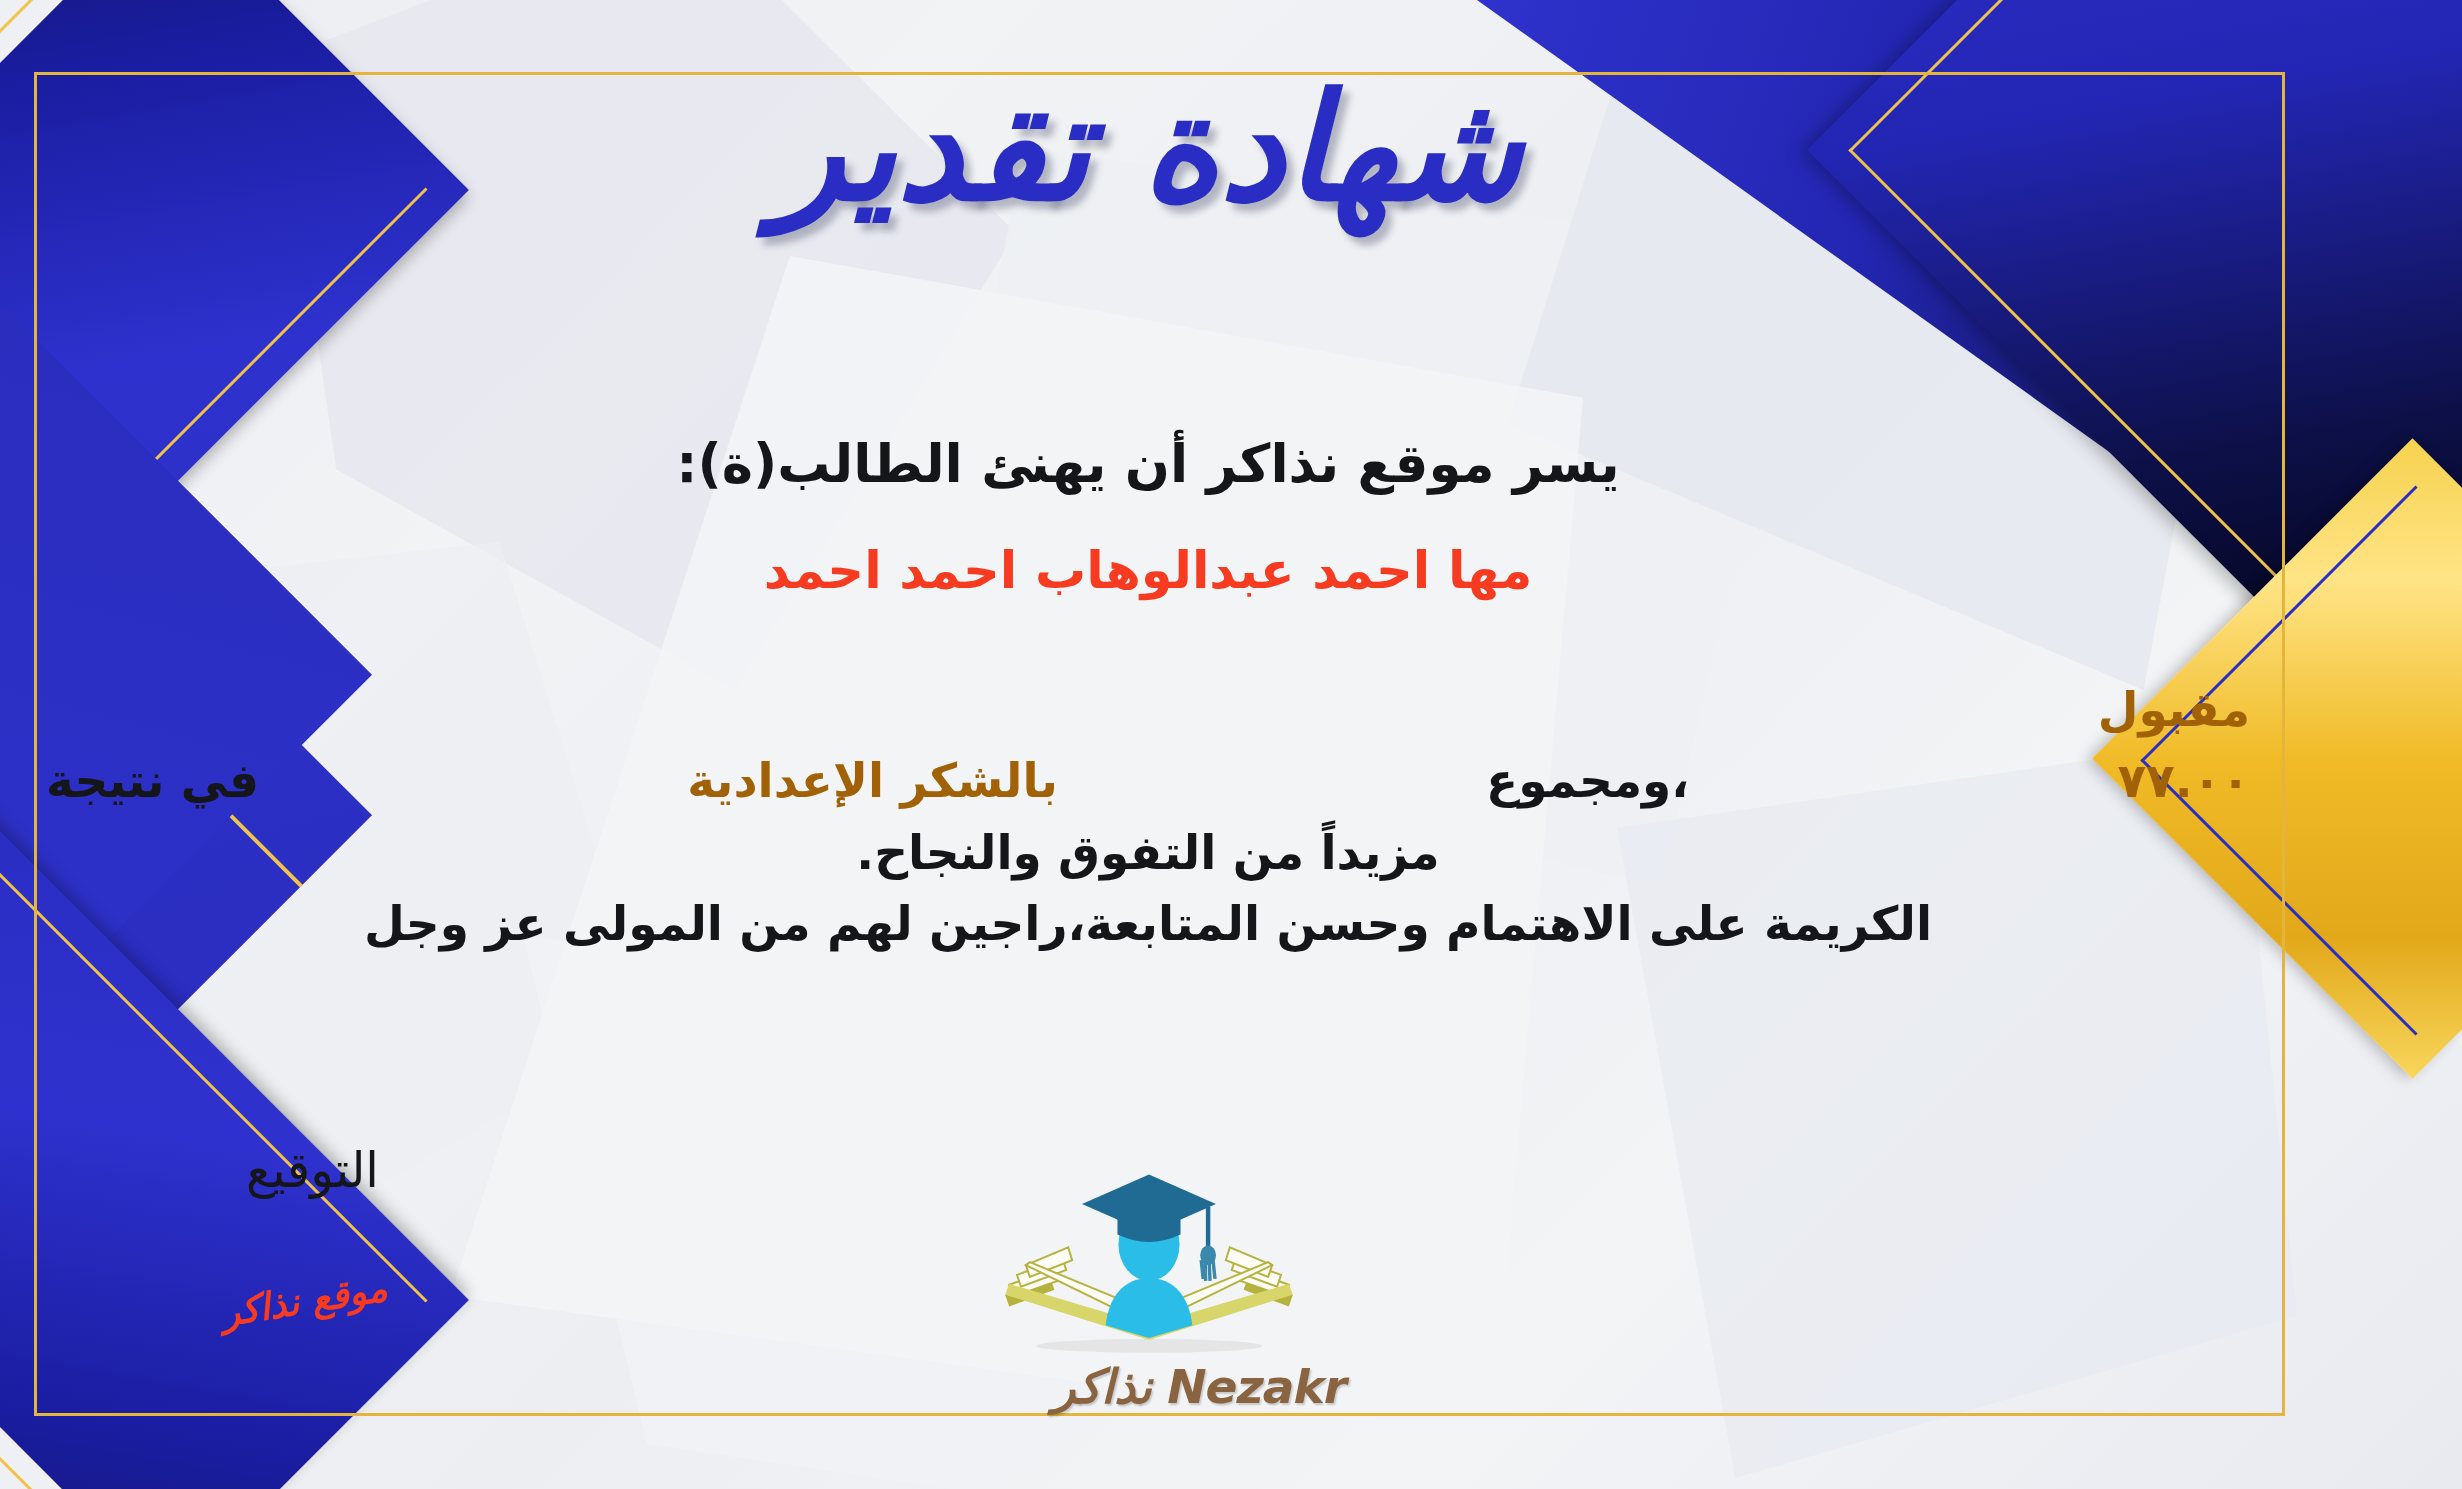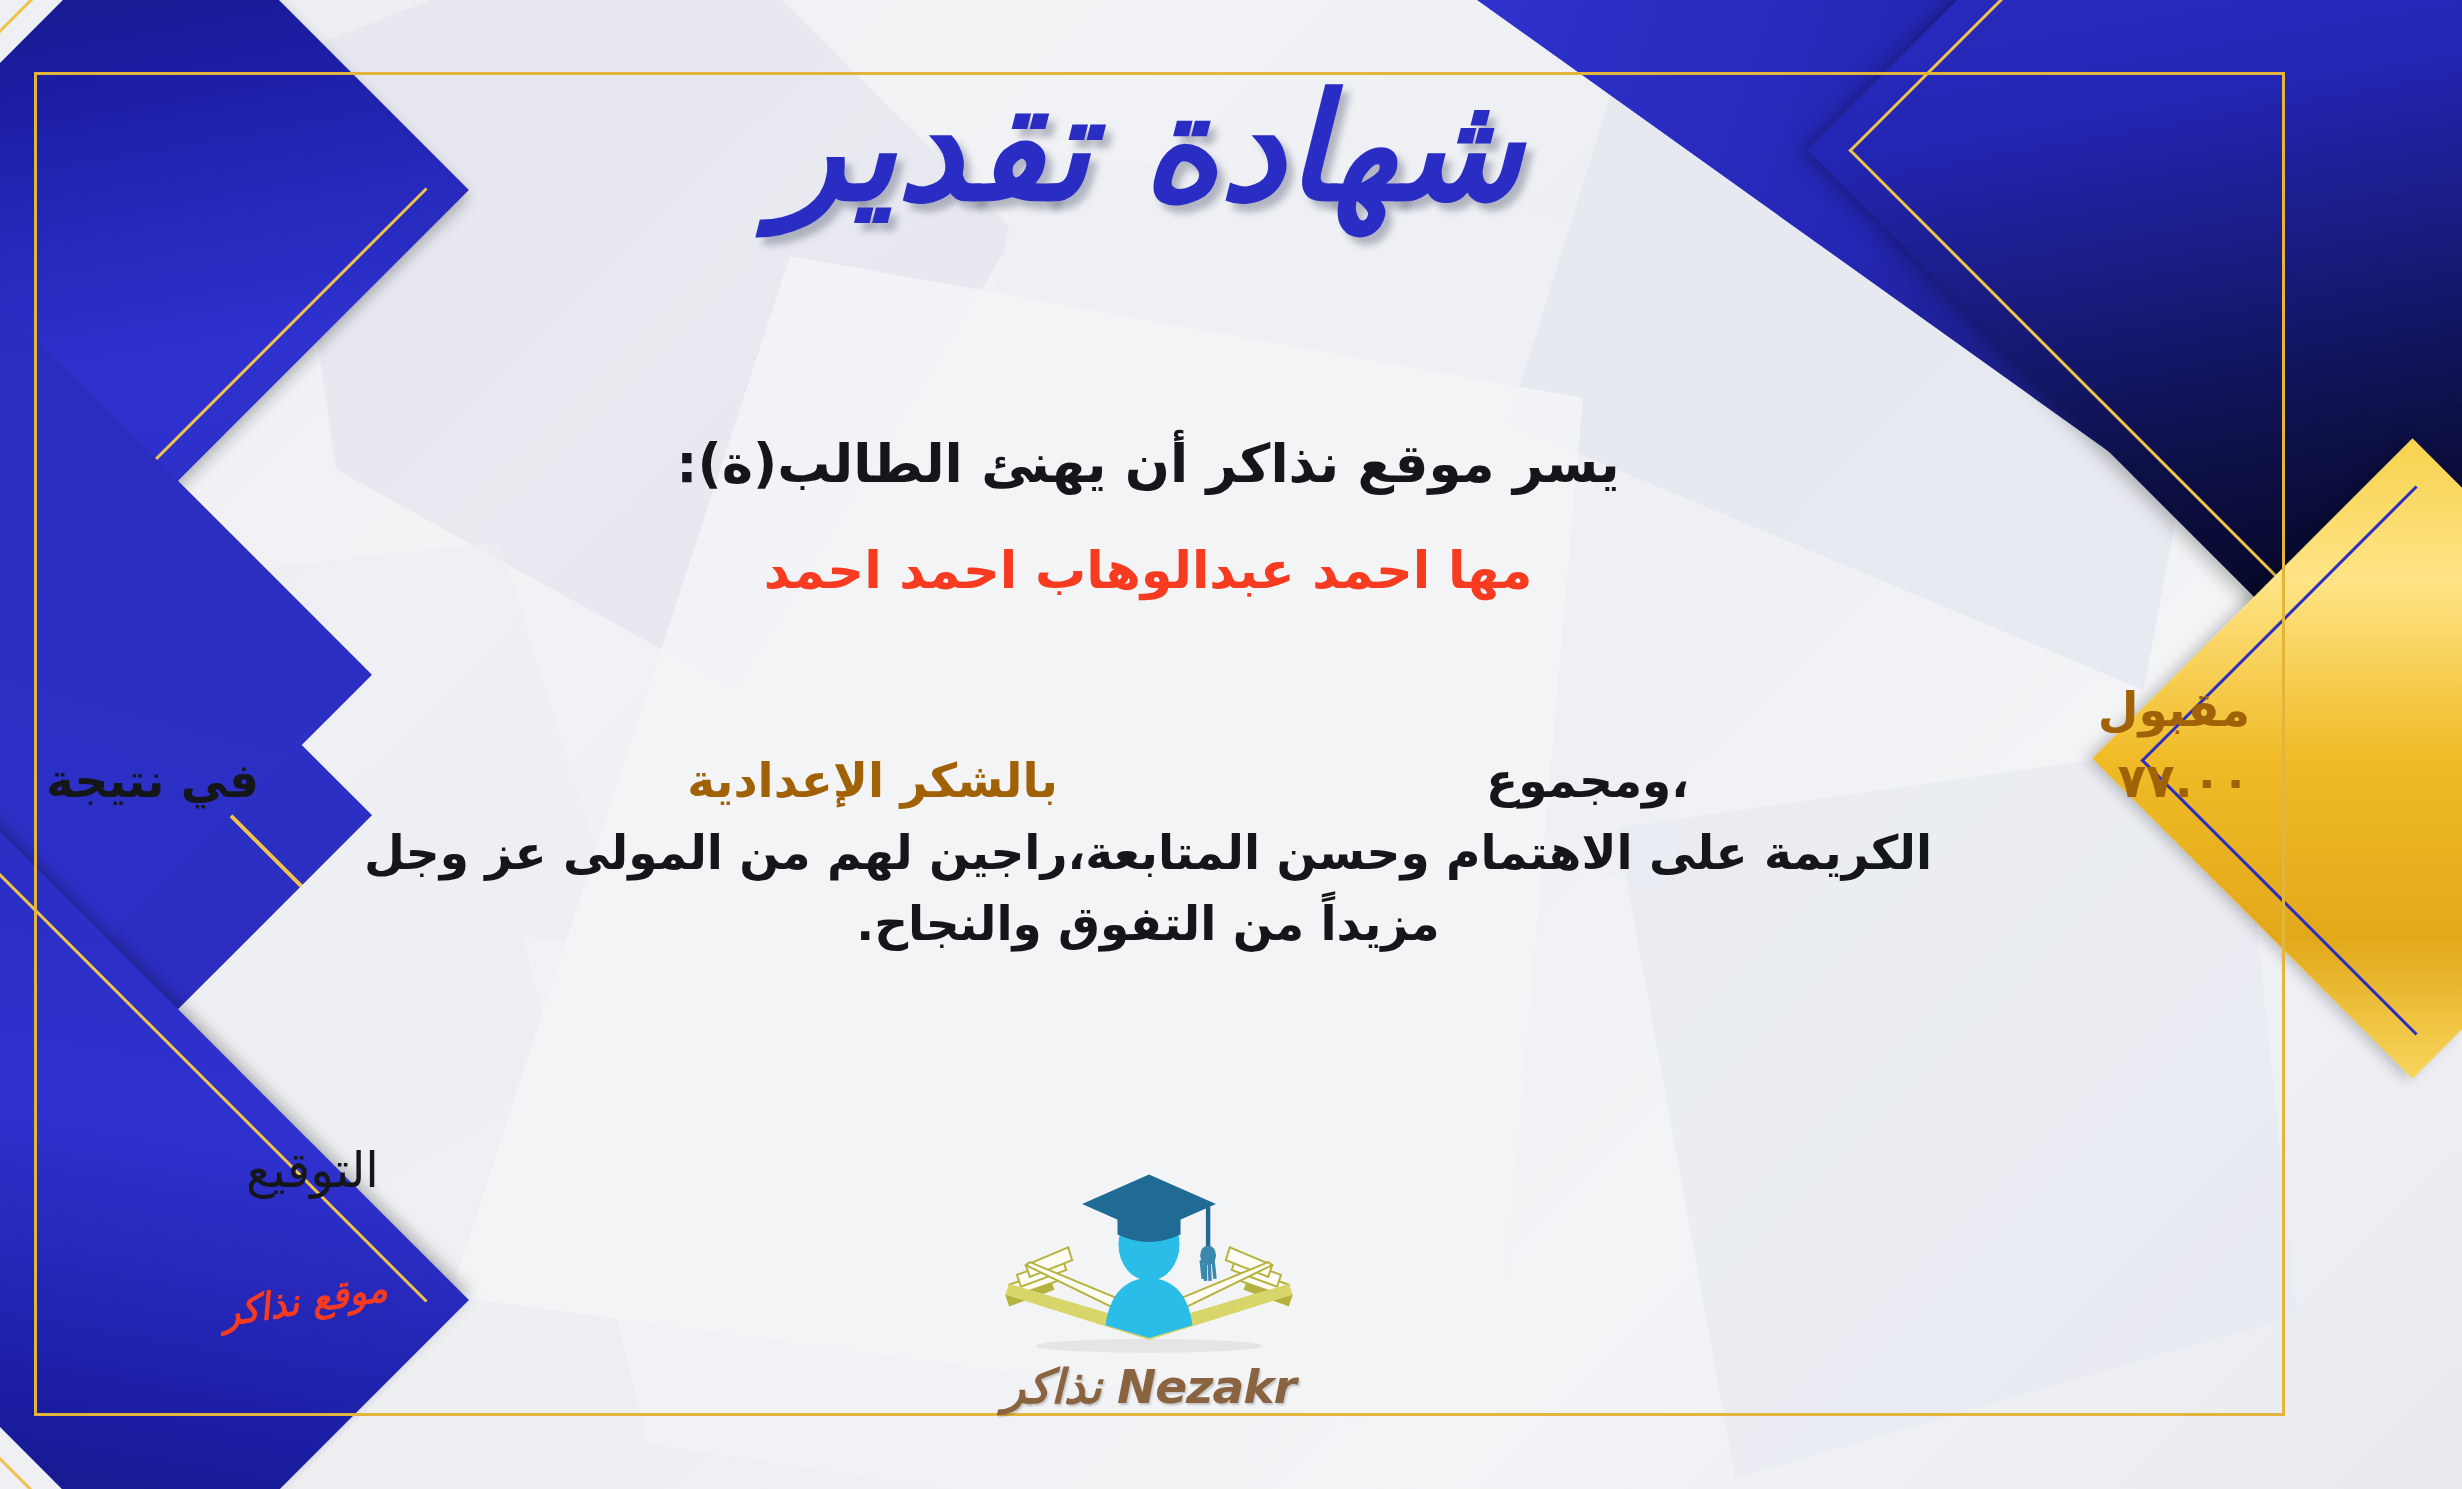--- a/index.html
+++ b/index.html
@@ -357,21 +357,21 @@
     position: absolute;
     top: 1128px;
     left: 1118px;
     width: 394px;
     height: 286px;
   }
   .logo svg { width: 100%; height: 100%; display: block; }
   .logo-word {
     position: absolute;
     bottom: 0; left: 0; right: 0;
-    text-align: center;
+    text-align: right;
     font-size: 47px;
     font-weight: 700;
     font-style: italic;
     color: #8a6440;
     direction: rtl;
     letter-spacing: -1px;
     text-shadow: 1.5px 2px 2px rgba(0,0,0,.18);
   }
 </style>
 </head>
@@ -427,23 +427,23 @@
         <span class="hl">مقبول</span>
       </div>
 
       <div class="body-line line-justify">
         <span class="hl">٧٧.٠٠</span>
         <span>،ومجموع</span>
         <span class="hl">بالشكر الإعدادية</span>
         <span>في نتيجة</span>
       </div>
 
+      <div class="body-line line-center">مزيداً من التفوق والنجاح.</div>
+
       <div class="body-line line-center">الكريمة على الاهتمام وحسن المتابعة،راجين لهم من المولى عز وجل</div>
-
-      <div class="body-line line-center">مزيداً من التفوق والنجاح.</div>
     </div>
 
     <div class="sig-label">التوقيع</div>
 
     <div class="sig-mark">موقع نذاكر</div>
 
     <div class="logo">
       <svg viewBox="0 0 800 440" xmlns="http://www.w3.org/2000/svg">
 
         <g>

